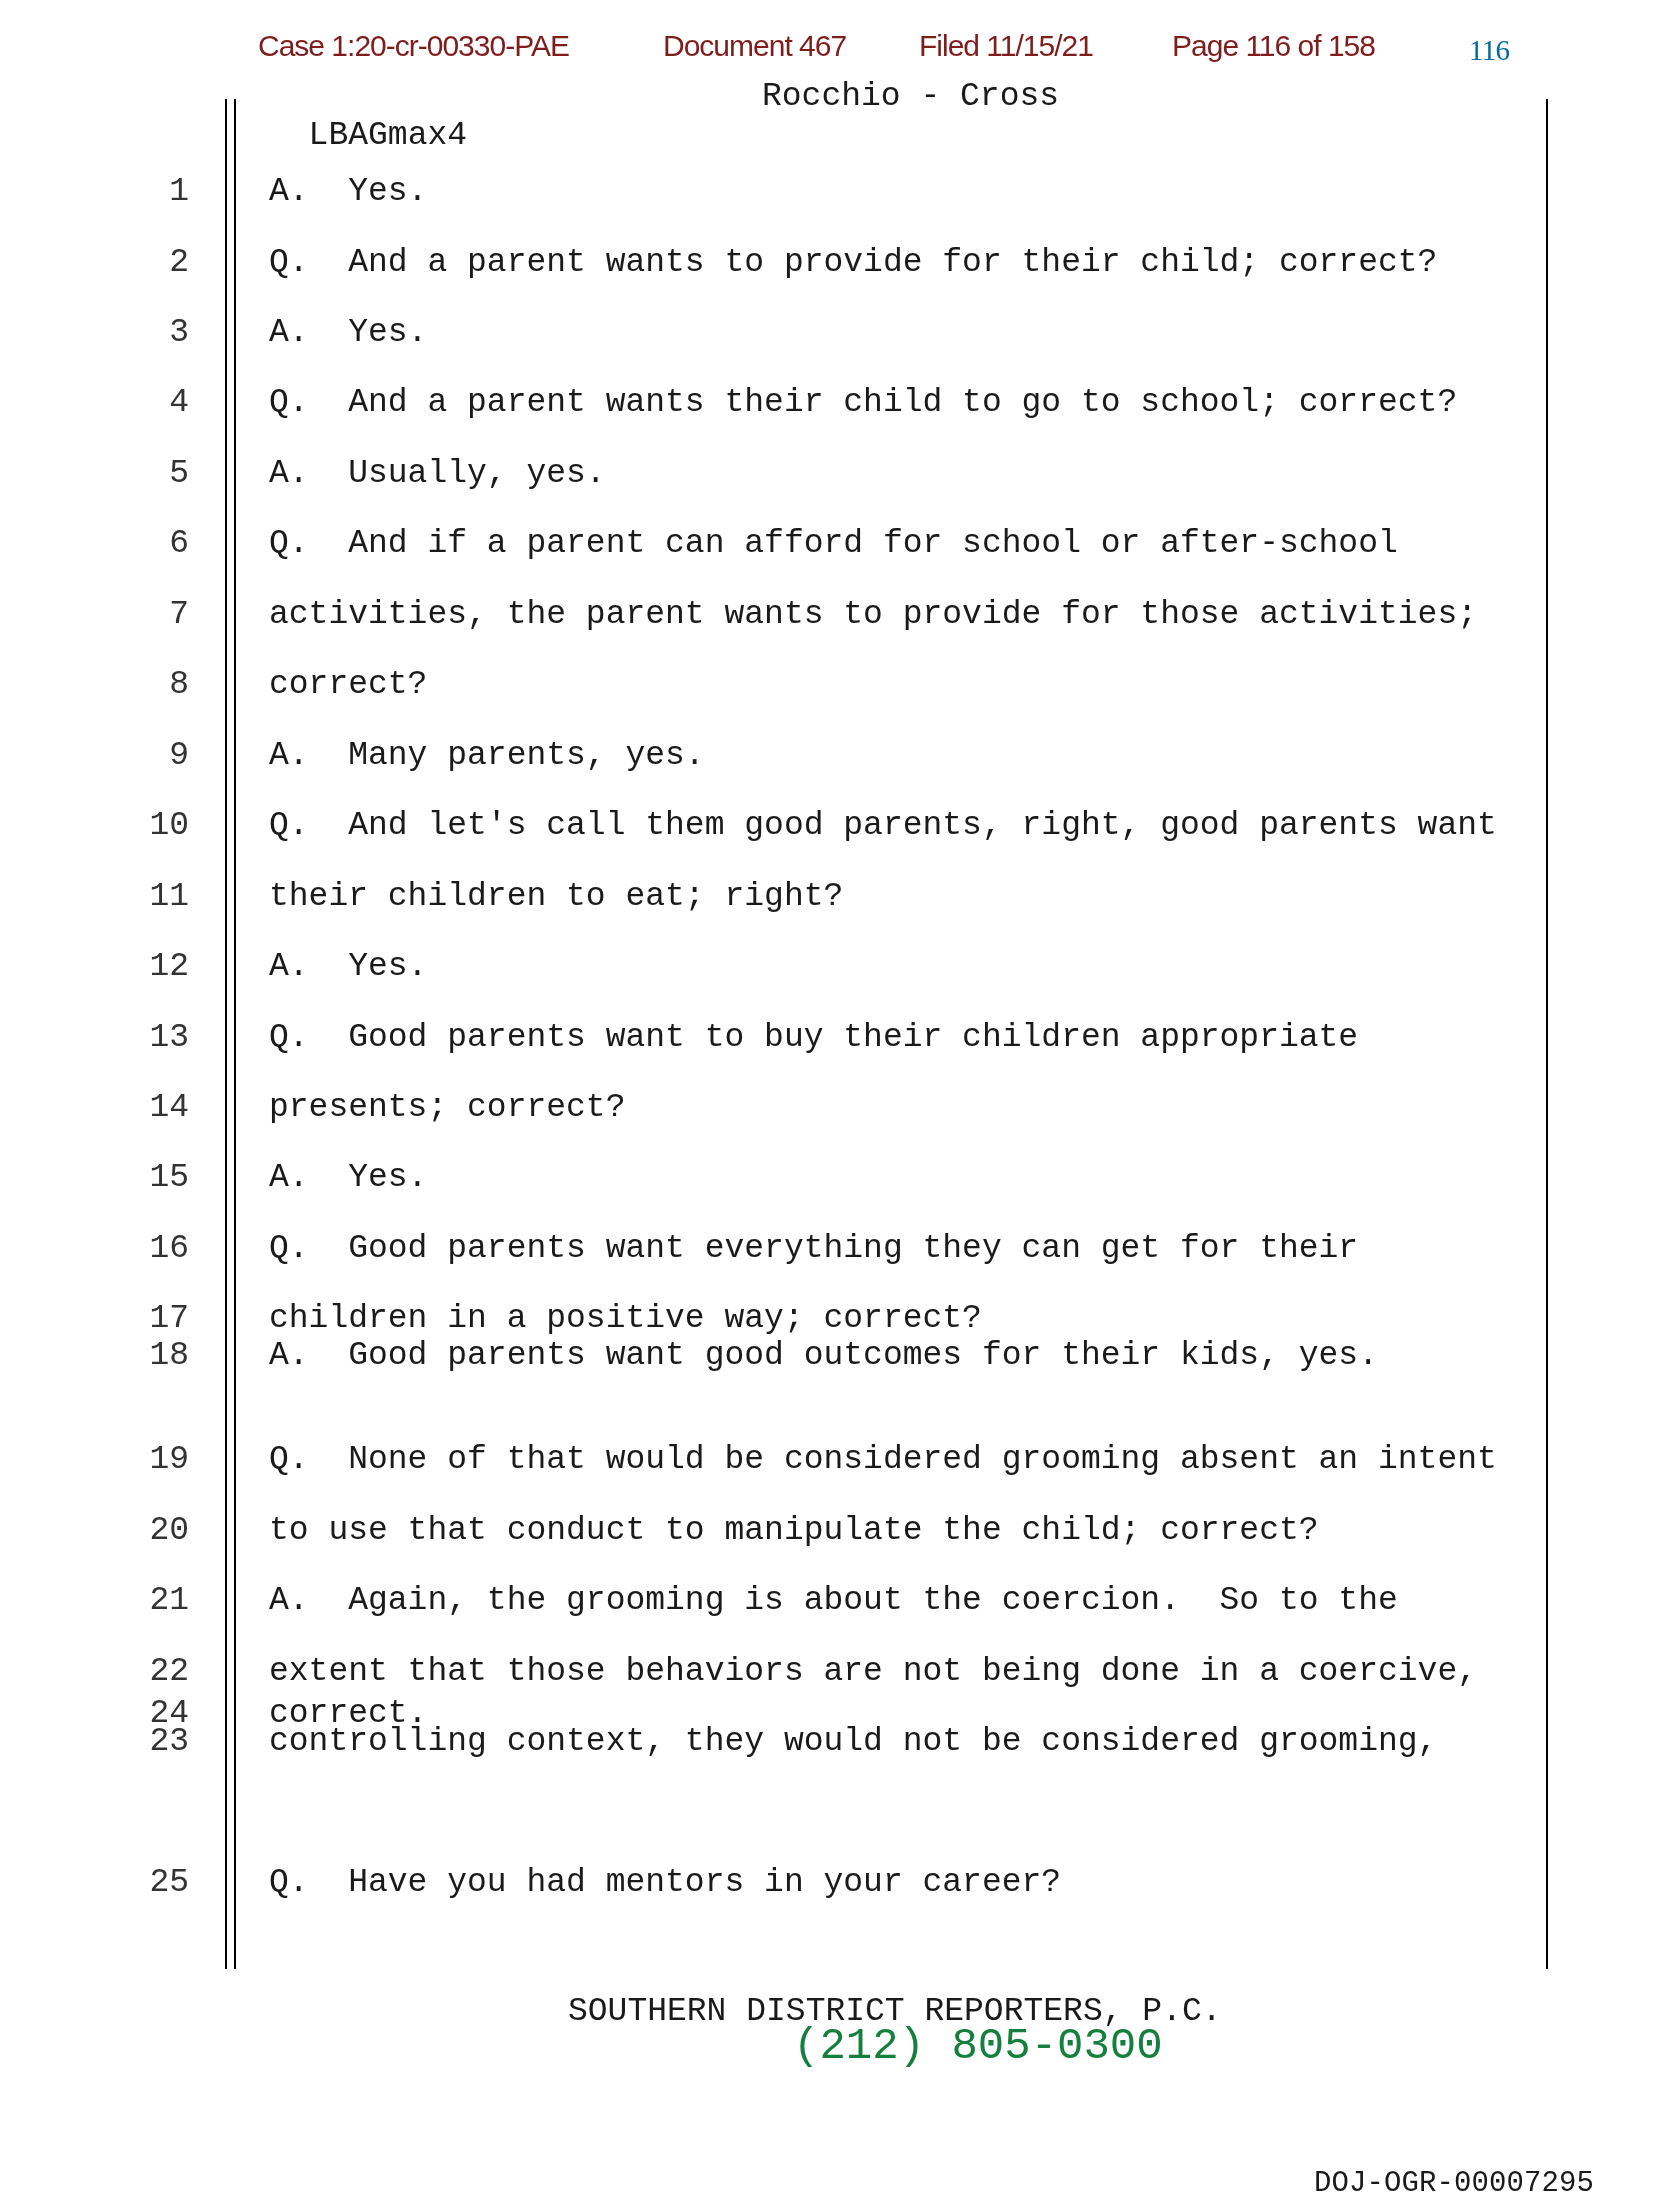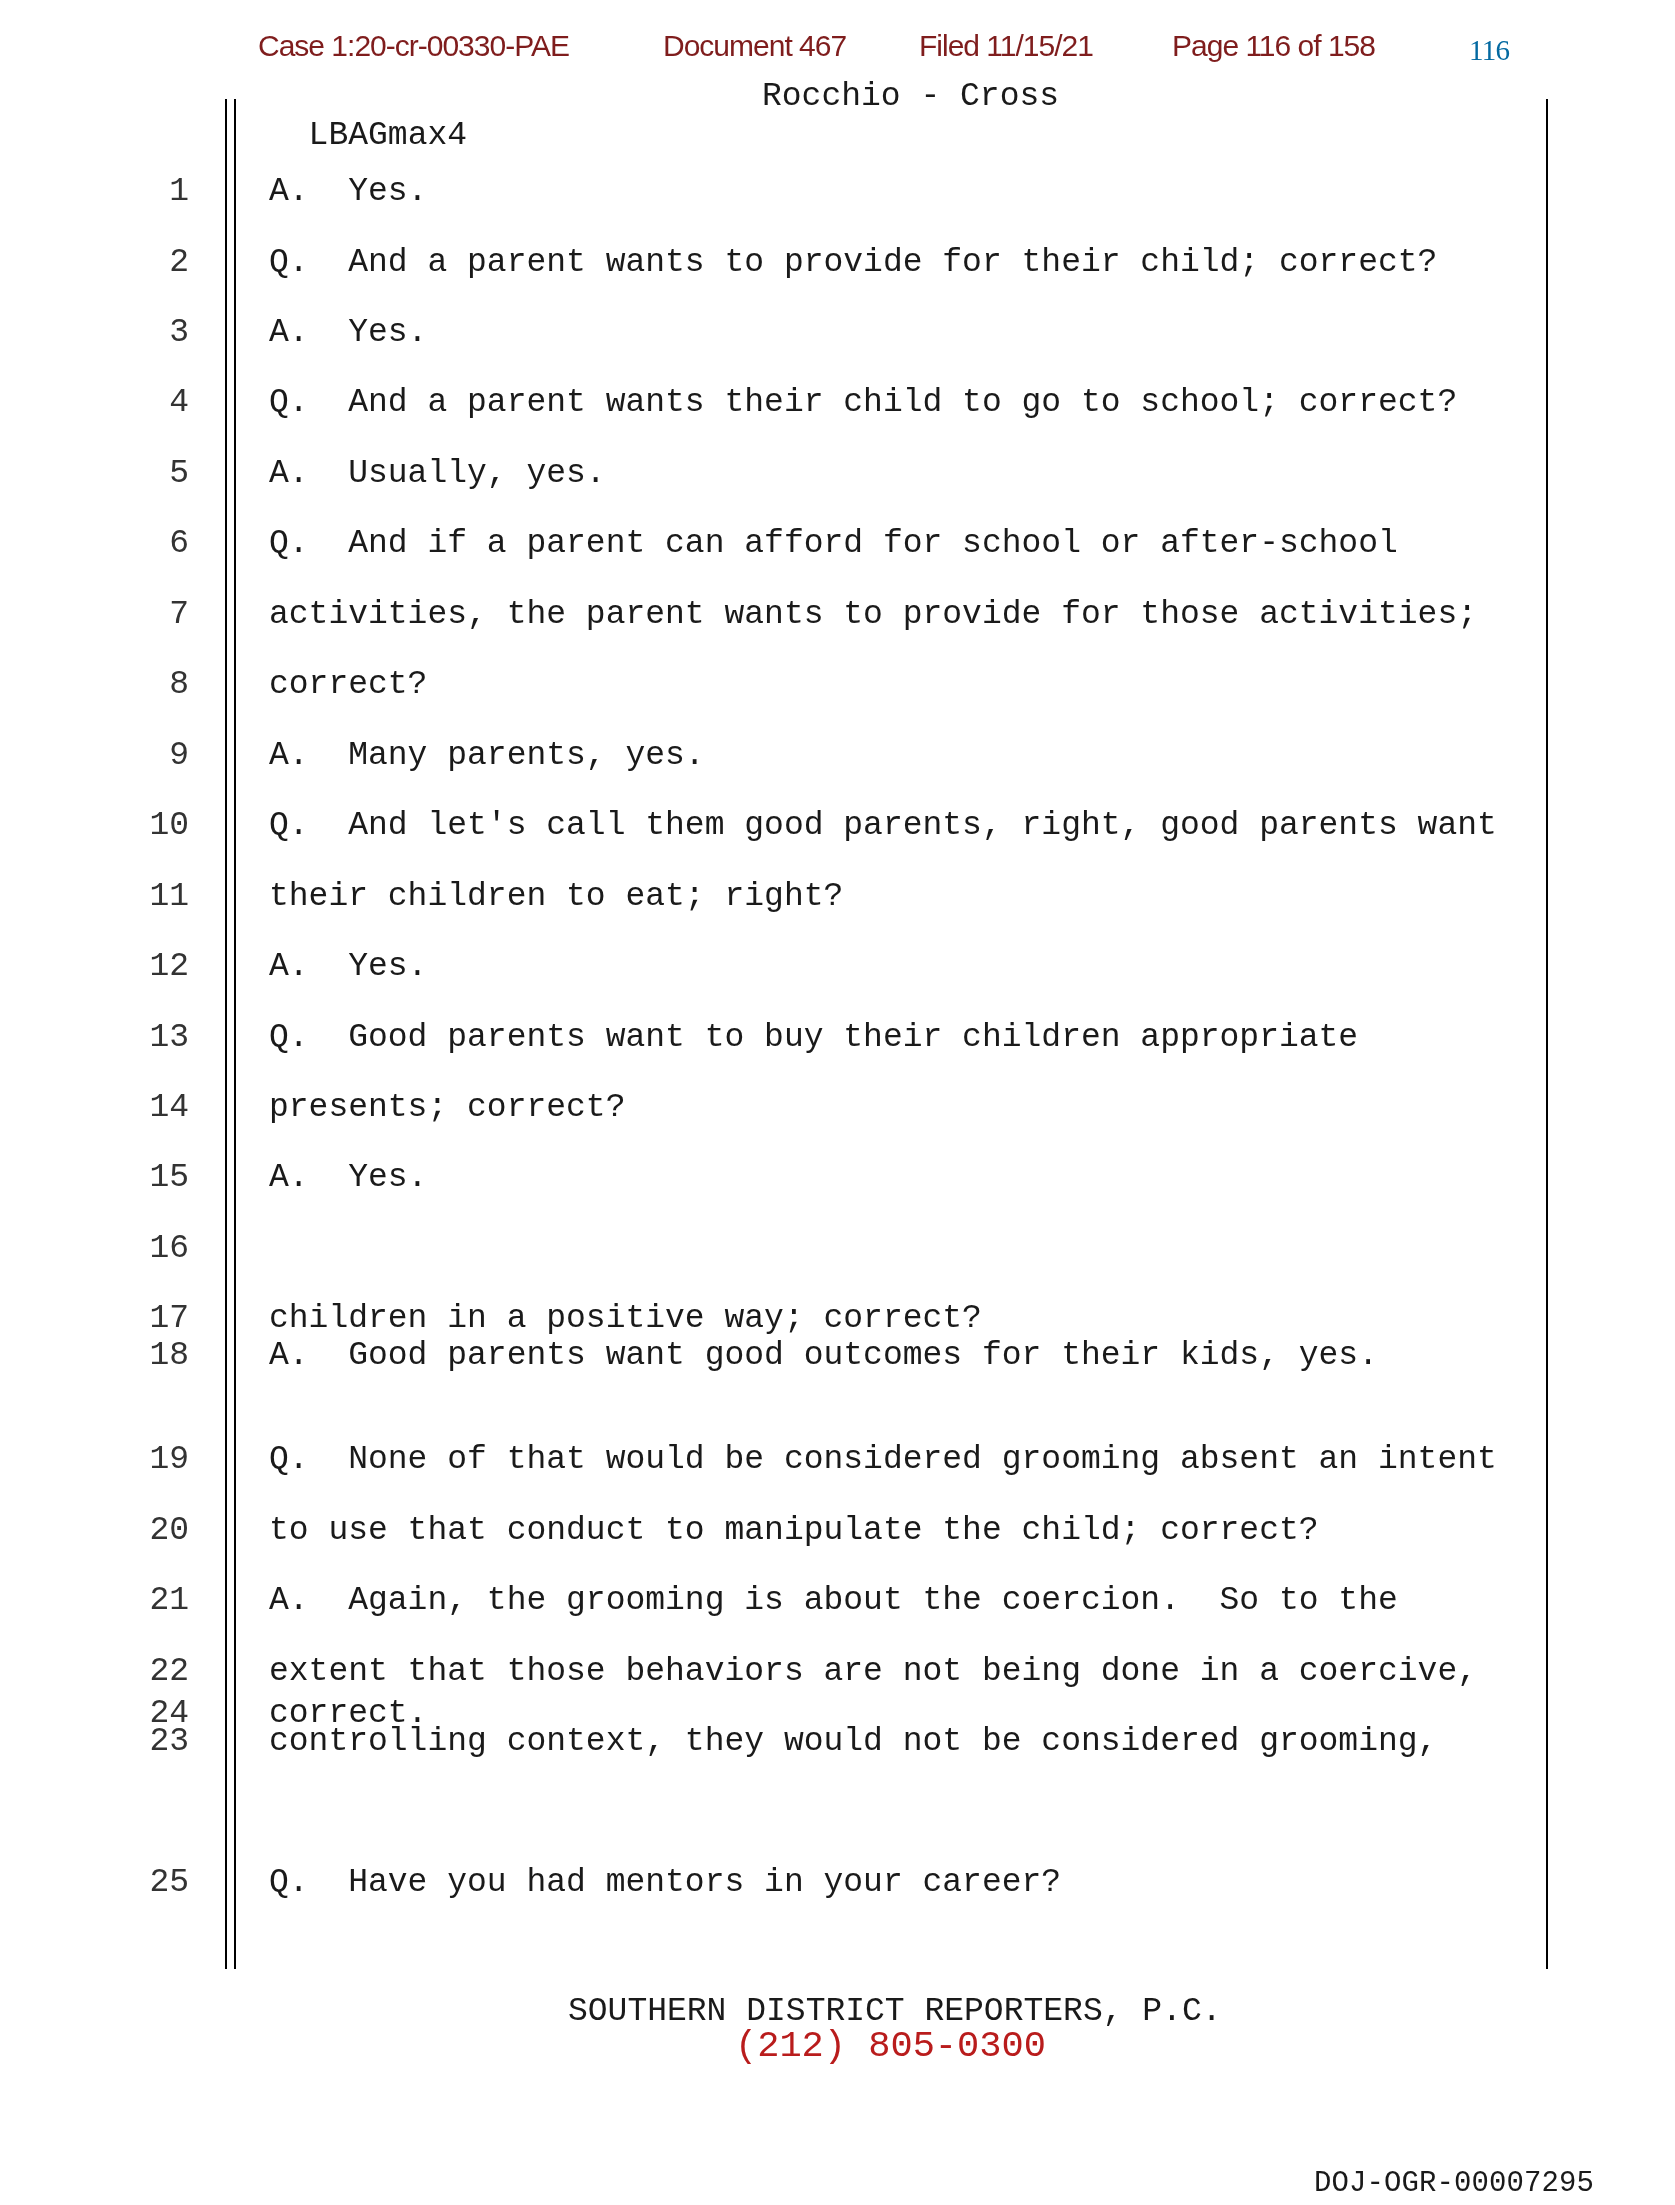--- a/index.html
+++ b/index.html
@@ -94,26 +94,26 @@
       position: absolute;
       left: 568px;
       top: 1992px;
       font-size: 33px;
       line-height: 39px;
       white-space: pre;
       color: #1a1a1a;
     }
     .footer-phone {
       position: absolute;
-      left: 735px;
+      left: 793px;
       top: 2027px;
-      font-size: 37px;
-      line-height: 39px;
-      white-space: pre;
-      color: #b91c1c;
+      font-size: 44px;
+      line-height: 39px;
+      white-space: pre;
+      color: #15803d;
     }
     .bates {
       position: absolute;
       left: 1314px;
       top: 2167px;
       font-size: 29px;
       line-height: 34px;
       letter-spacing: 0.1px;
       white-space: pre;
       color: #1a1a1a;
@@ -195,20 +195,21 @@
     <div class="line" style="top: 1088px;">
       <span class="line-num">14</span>
       <span class="line-text">presents; correct?</span>
     </div>
     <div class="line" style="top: 1158px;">
       <span class="line-num">15</span>
       <span class="line-text">A.  Yes.</span>
     </div>
     <div class="line" style="top: 1229px;">
       <span class="line-num">16</span>
+      <span class="line-text">Q.  Good parents want everything they can get for their</span>
     </div>
     <div class="line" style="top: 1299px;">
       <span class="line-num">17</span>
       <span class="line-text">children in a positive way; correct?</span>
     </div>
     <div class="line" style="top: 1336px; padding-left: 48px;">
       <span class="line-num">18</span>
       <span class="line-text">A.  Good parents want good outcomes for their kids, yes.</span>
     </div>
     <div class="line" style="top: 1440px;">

